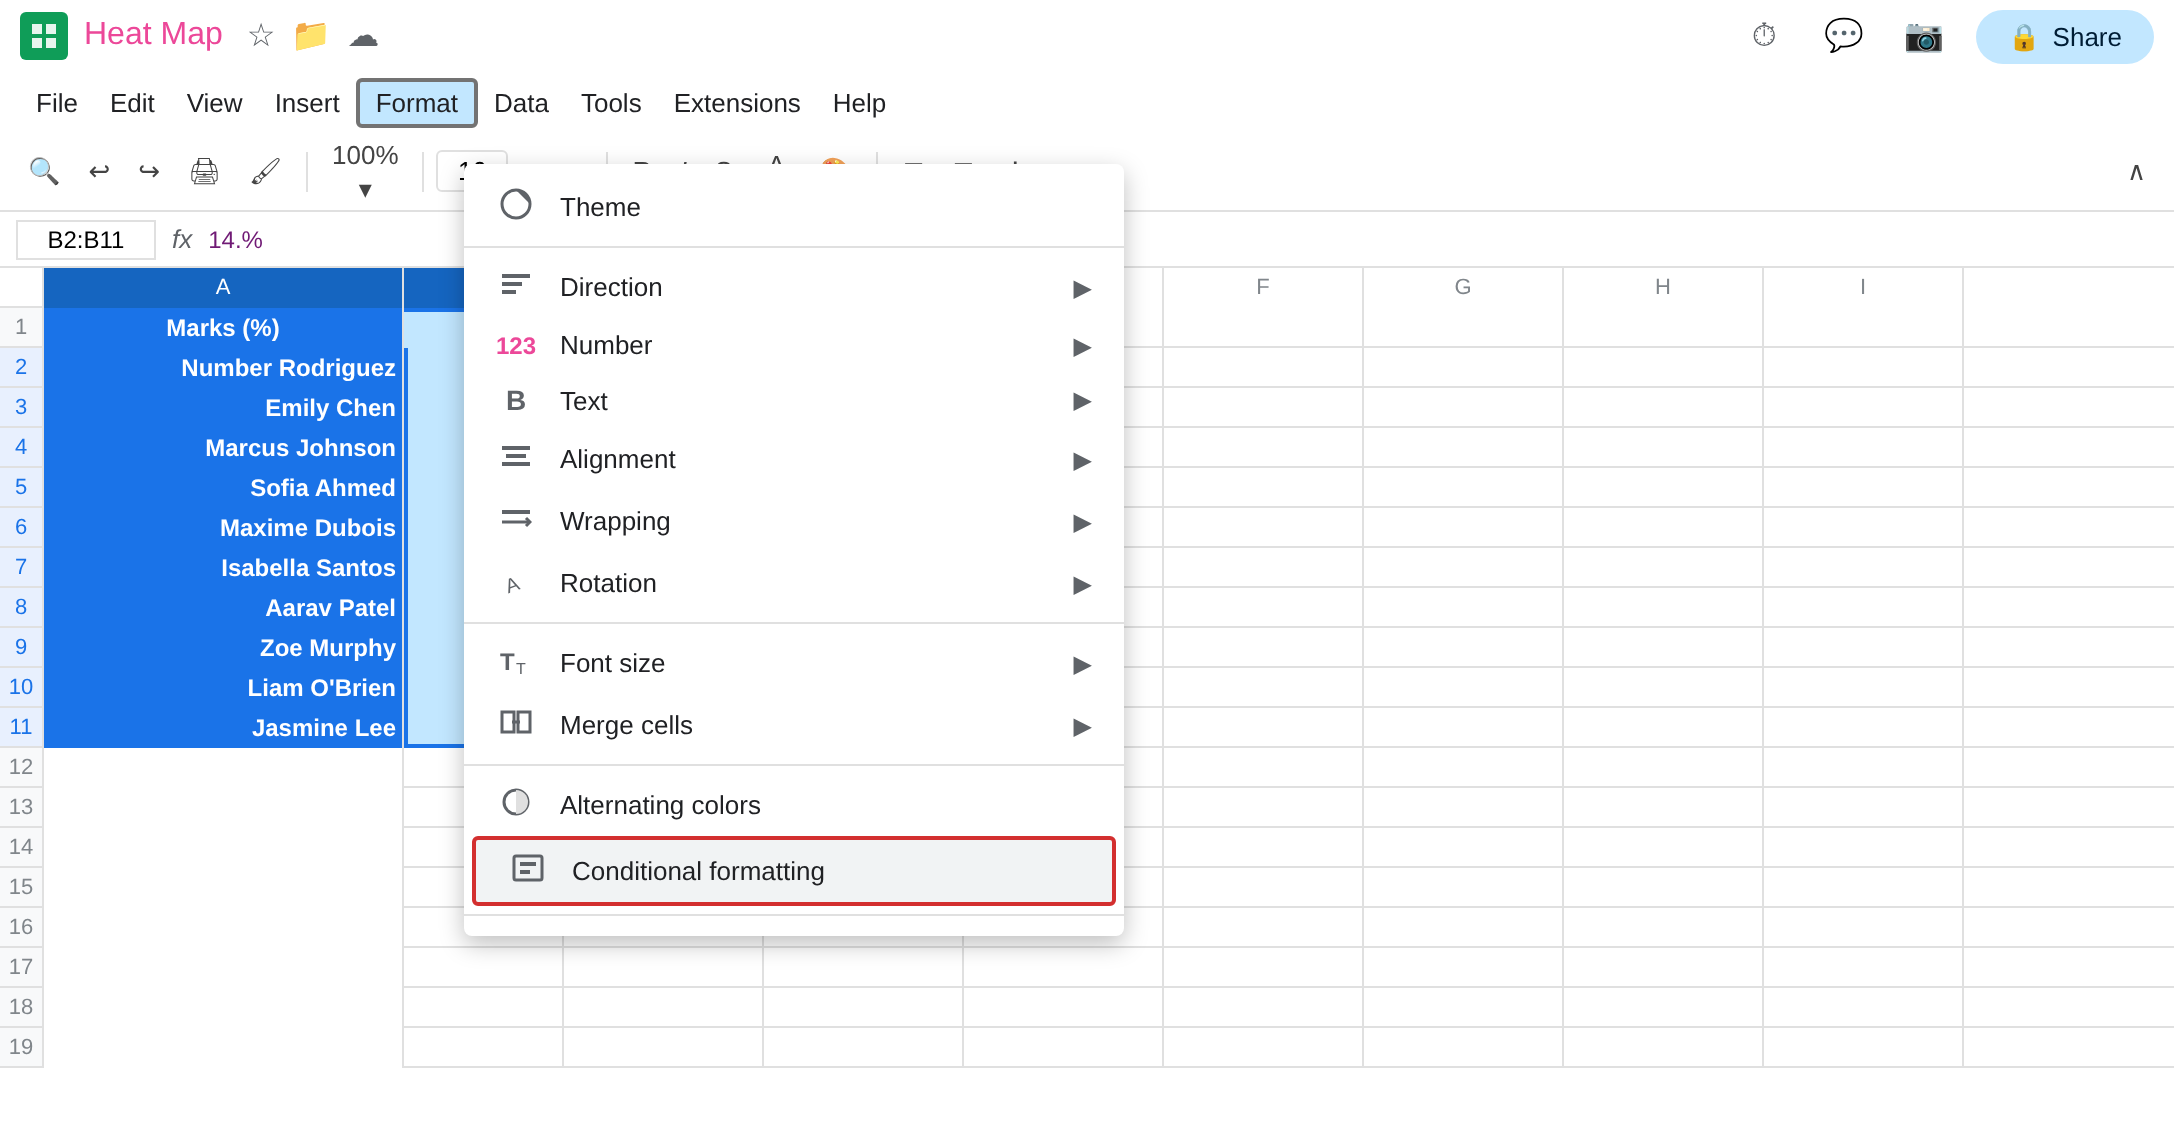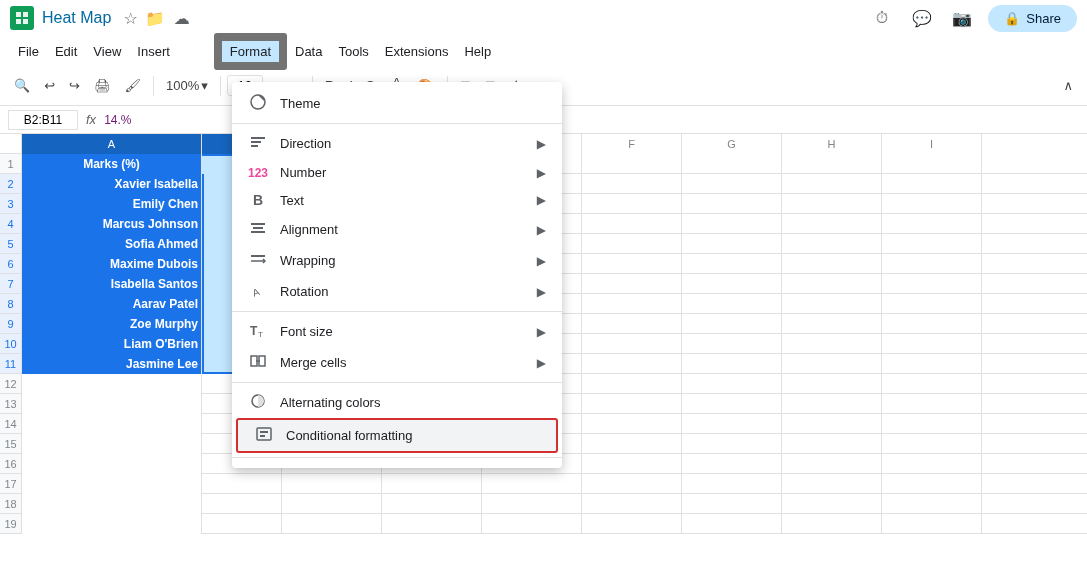--- a/index.html
+++ b/index.html
@@ -4,42 +4,42 @@
   <style>
     * { box-sizing: border-box; margin: 0; padding: 0; }
     body { font-family: Arial, sans-serif; font-size: 13px; background: #fff; overflow: hidden; width: 1087px; height: 570px; position: relative; }
 
     
     .title-bar {
       display: flex; align-items: center; padding: 6px 10px; gap: 8px; height: 36px;
       background: #fff;
     }
     .app-icon { width: 24px; height: 24px; background: #0f9d58; border-radius: 3px; display: flex; align-items: center; justify-content: center; }
-    .title-text { font-size: 16px; color: #0369a1; font-weight: normal; }
+    .title-text { font-size: 16px; color: #ec4899; font-weight: normal; }
     .title-icons { display: flex; gap: 8px; margin-left: 4px; }
     .title-icon { font-size: 16px; color: #5f6368; cursor: pointer; }
     .spacer { flex: 1; }
     .header-right { display: flex; align-items: center; gap: 12px; }
     .icon-btn { width: 28px; height: 28px; border-radius: 50%; display: flex; align-items: center; justify-content: center; cursor: pointer; color: #5f6368; font-size: 16px; }
     .share-btn { background: #c2e7ff; color: #001d35; padding: 6px 16px; border-radius: 20px; display: flex; align-items: center; gap: 6px; cursor: pointer; font-size: 13px; font-weight: 500; border: none; }
 
     
     .menu-bar {
       display: flex; align-items: center; padding: 2px 10px; height: 30px; background: #fff; text-align: center;
     }
     .menu-item { padding: 3px 8px; font-size: 13px; color: #202124; cursor: pointer; border-radius: 4px; }
-    .menu-item.active { background: #c2e7ff; border: 8px solid #737373; border-radius: 3px; margin-left: 36px; }
+    .menu-item.active { background: #c2e7ff; border: 2px solid #737373; border-radius: 3px; }
 
     
     .toolbar {
       display: flex; align-items: center; padding: 2px 8px; height: 40px; background: #fff; border-bottom: 1px solid #e0e0e0; gap: 2px;
     }
     .tb-btn { padding: 4px 6px; cursor: pointer; color: #444; font-size: 13px; border-radius: 3px; display: flex; align-items: center; gap: 2px; }
     .tb-sep { width: 1px; height: 20px; background: #e0e0e0; margin: 0 4px; }
-    .zoom-box { display: flex; align-items: center; gap: 2px; font-size: 13px; }
+    .zoom-box { display: flex; align-items: center; gap: 2px; font-size: 13px; flex-direction: column; }
     .font-size-box { border: 1px solid #e0e0e0; padding: 2px 6px; border-radius: 3px; font-size: 13px; min-width: 36px; text-align: center; }
     .bold-btn { font-weight: bold; }
     .italic-btn { font-style: italic; }
     .strike-btn { text-decoration: line-through; }
     .text-color { display: flex; flex-direction: column; align-items: center; }
     .color-bar { height: 3px; background: #e53935; width: 16px; margin-top: 1px; }
 
     
     .formula-bar {
       display: flex; align-items: center; padding: 0 8px; height: 28px; border-bottom: 1px solid #e0e0e0; background: #fff; gap: 8px;
@@ -228,21 +228,21 @@
         <div class="cell cell-other"></div>
         <div class="cell cell-other"></div>
         <div class="cell cell-other"></div>
         <div class="cell cell-other"></div>
         <div class="cell cell-other"></div>
         <div class="cell cell-other"></div>
         <div class="cell cell-other"></div>
       </div>
 
       <div class="grid-row">
-        <div class="cell cell-a">Xavier Isabella</div>
+        <div class="cell cell-a">Number Rodriguez</div>
         <div class="cell cell-b" style="background:#c2e7ff; border-left:2px solid #1a73e8; border-right:2px solid #1a73e8;"></div>
         <div class="cell cell-other"></div>
         <div class="cell cell-other"></div>
         <div class="cell cell-other"></div>
         <div class="cell cell-other"></div>
         <div class="cell cell-other"></div>
         <div class="cell cell-other"></div>
         <div class="cell cell-other"></div>
       </div>
 

